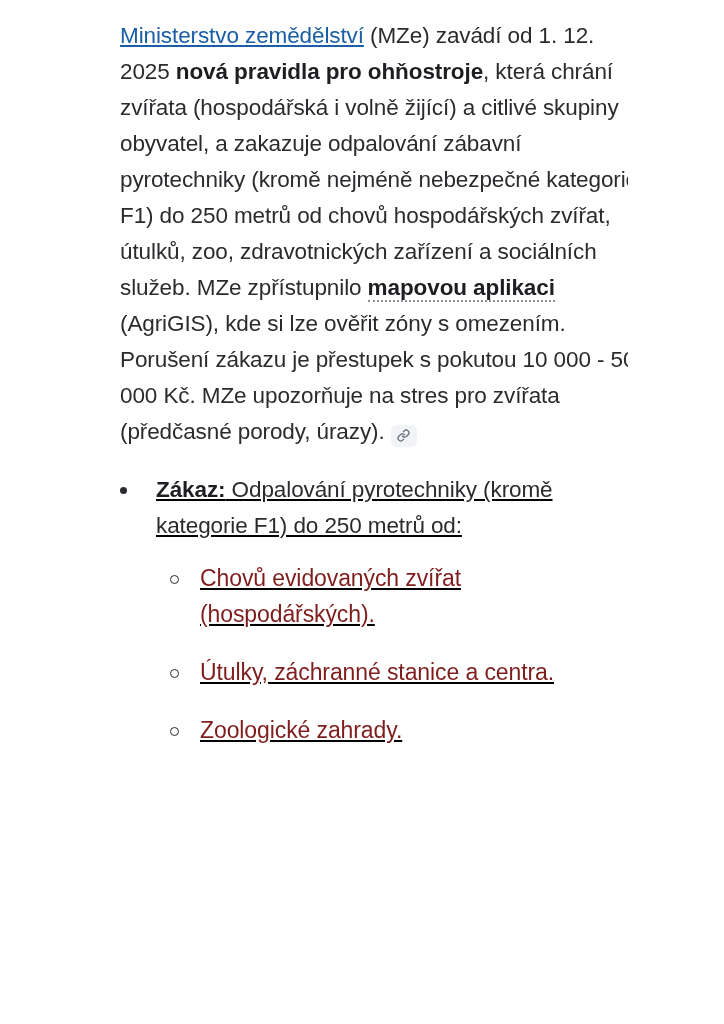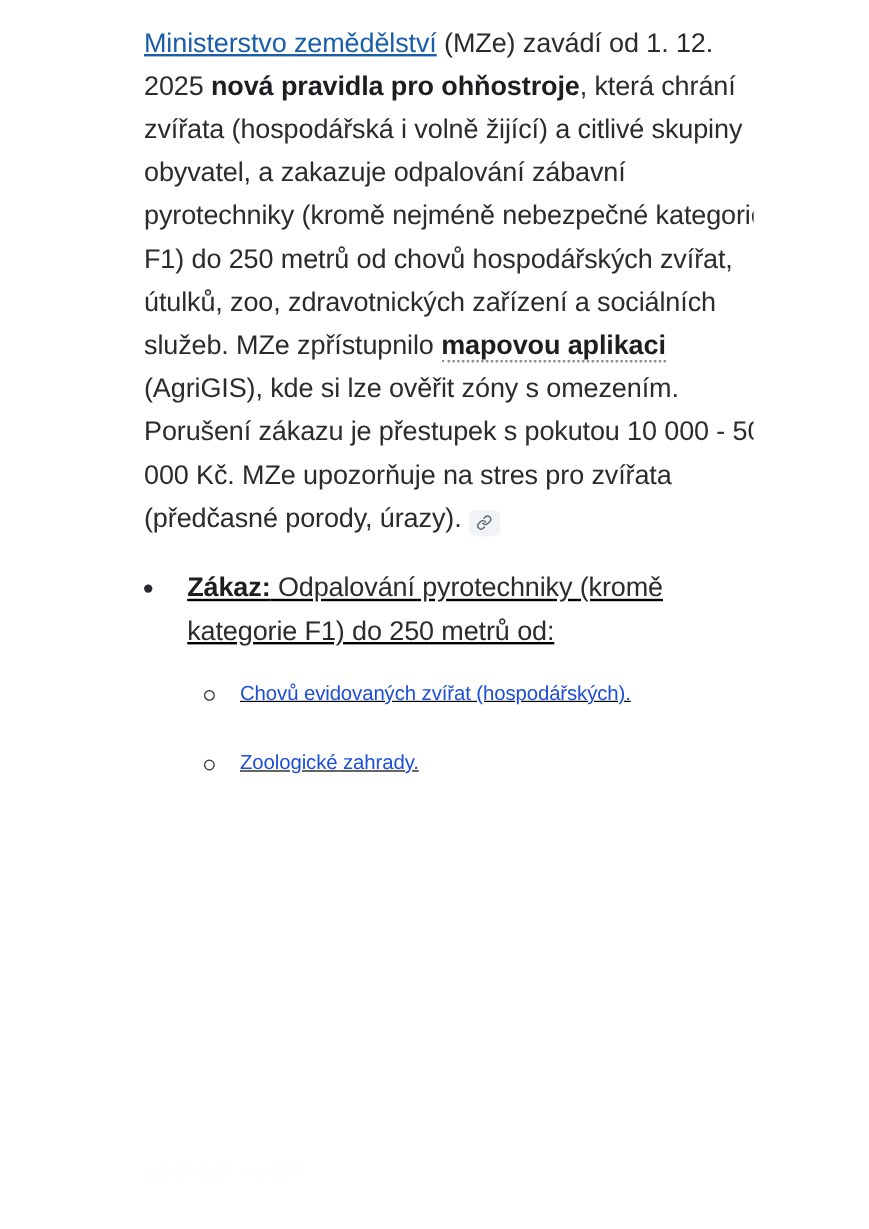--- a/index.html
+++ b/index.html
@@ -119,23 +119,23 @@
   ul.lvl2 {
     list-style: none;
     margin: 16px 0 0 0;
     padding: 0;
   }
   ul.lvl2 > li {
     position: relative;
     padding-left: 32px;
     margin-left: 12px;
     margin-bottom: 22px;
-    font-size: 17px;
-    line-height: 36px;
-    color: #1d4ed8;
+    font-size: 23px;
+    line-height: 36px;
+    color: #7f1d1d;
     letter-spacing: -0.1px;
   }
   ul.lvl2 > li:last-child { margin-bottom: 0; }
   ul.lvl2 > li::before {
     content: "";
     position: absolute;
     left: 2px;
     top: 15px;
     width: 7px;
     height: 7px;
@@ -183,20 +183,21 @@
           </svg>
         </span></p>
 
 
     <ul class="lvl1">
       <li>
         <span class="strong">Zákaz:</span><span> Odpalování pyrotechniky (kromě kategorie F1) do 250 metrů od:</span>
 
         <ul class="lvl2">
           <li><span>Chovů evidovaných zvířat (hospodářských).</span></li>
+          <li><span>Útulky, záchranné stanice a centra.</span></li>
           <li><span>Zoologické zahrady.</span></li>
         </ul>
       </li>
     </ul>
 
   </div>
 
   <div class="tail">aplikaci ověřit</div>
 
   <div class="fade-mask"></div>

